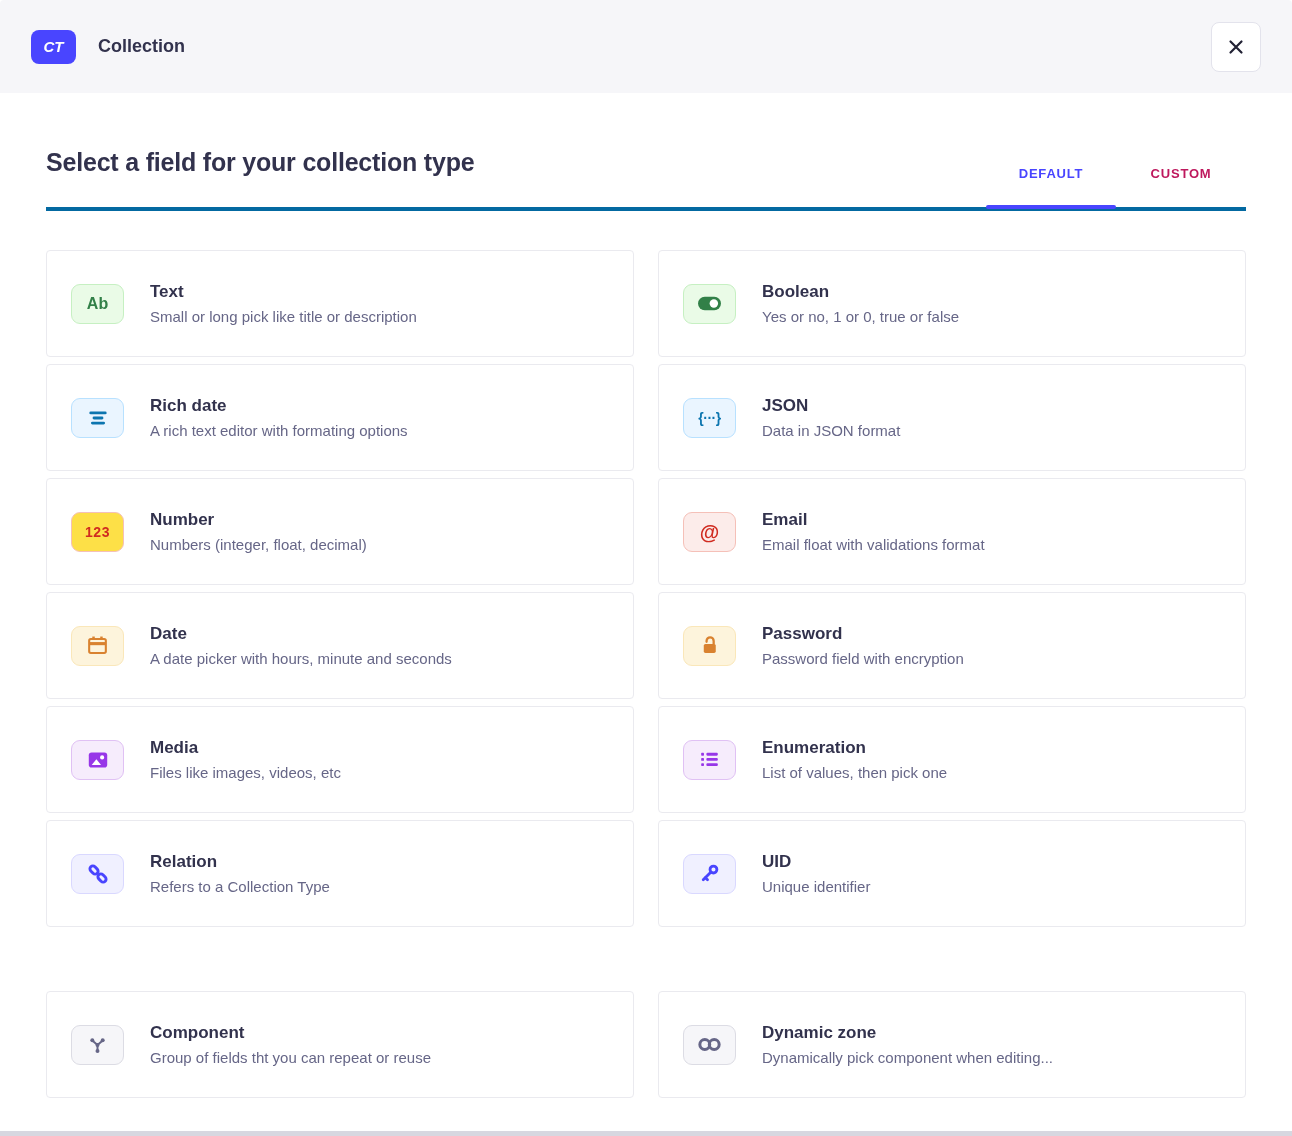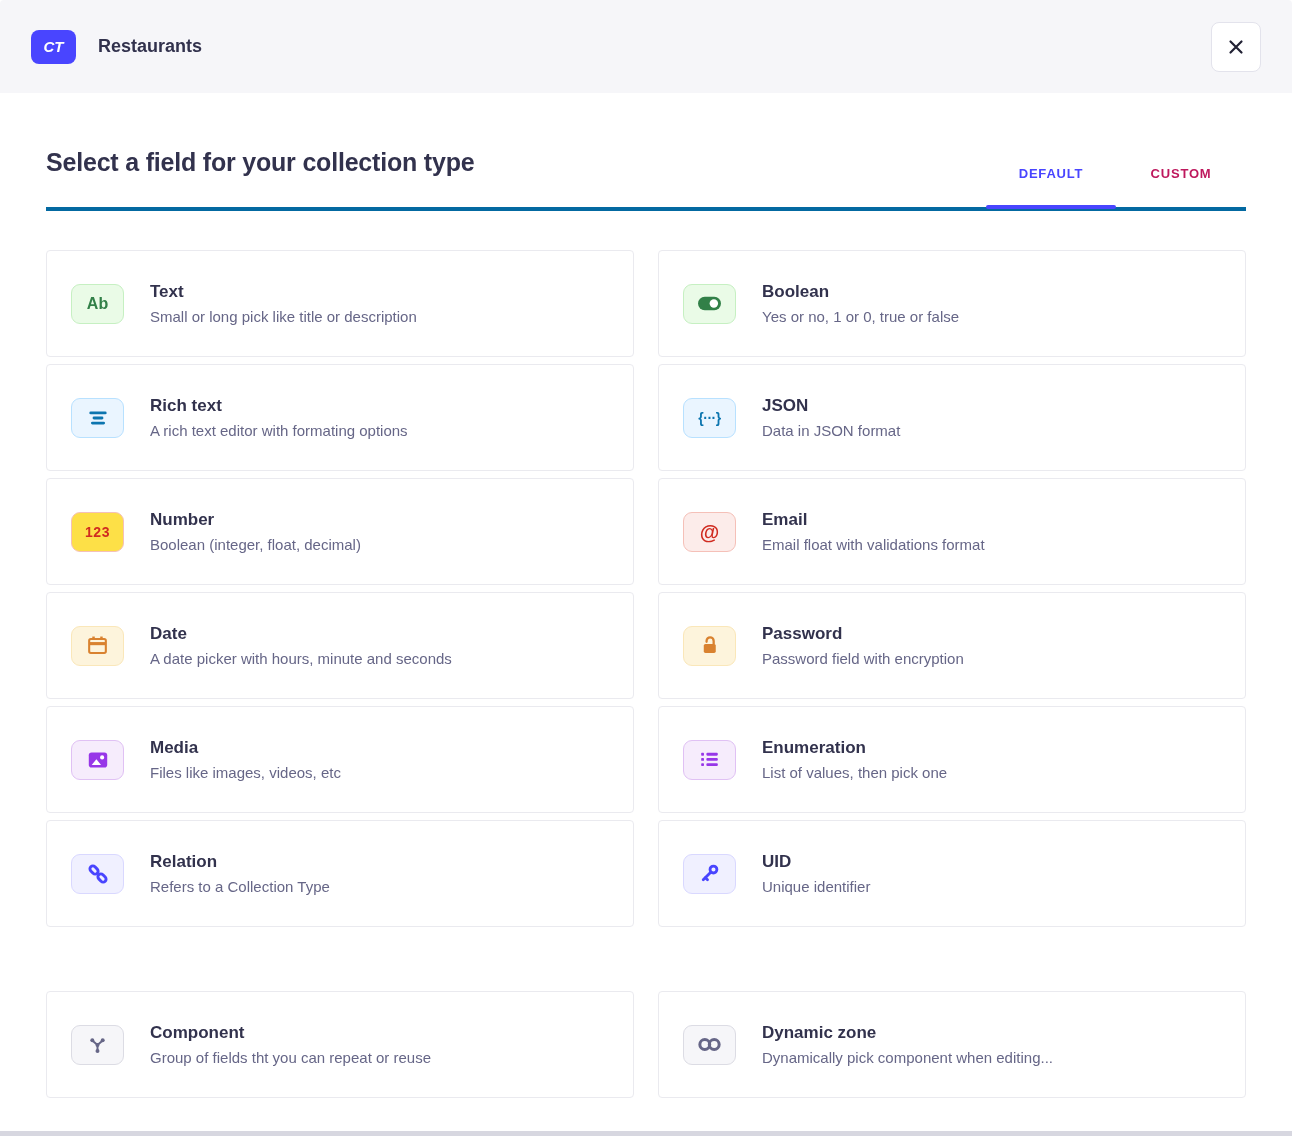--- a/index.html
+++ b/index.html
@@ -89,21 +89,21 @@
     width:100%; height:5px; background:#d7d7e0;
   }
 </style>
 </head>
 <body>
 
 <div class="modal">
 
   <header class="modal-header">
     <span class="ct-badge">CT</span>
-    <span class="header-title">Restaurants</span>
+    <span class="header-title">Collection</span>
     <button class="close-btn">
       <span style="display:flex;">
         <svg viewBox="0 0 24 24" width="22" height="22" fill="none" stroke="#212134" stroke-width="2.4" stroke-linecap="round">
             <path d="M6 6 L18 18 M18 6 L6 18"></path>
           </svg>
       </span>
     </button>
   </header>
 
   <main class="main">
@@ -139,40 +139,40 @@
         </button>
         <button class="card">
           <span class="icon-box" style="background: rgb(234, 245, 255); border-color: rgb(184, 225, 255); color: rgb(12, 117, 175);">
             <svg viewBox="0 0 24 24" width="26" height="26" fill="currentColor">
               <rect x="4" y="6" width="16" height="2.6" rx="1.3"></rect>
               <rect x="7" y="10.7" width="10" height="2.6" rx="1.3"></rect>
               <rect x="5.5" y="15.4" width="13" height="2.6" rx="1.3"></rect>
             </svg>
           </span>
           <span class="card-text">
-            <span class="card-title">Rich text</span>
+            <span class="card-title">Rich date</span>
             <span class="card-desc">A rich text editor with formating options</span>
           </span>
         </button>
         <button class="card">
           <span class="icon-box" style="background: rgb(234, 245, 255); border-color: rgb(184, 225, 255); color: rgb(12, 117, 175);">
             <span class="glyph glyph-json">{···}</span>
           </span>
           <span class="card-text">
             <span class="card-title">JSON</span>
             <span class="card-desc">Data in JSON format</span>
           </span>
         </button>
         <button class="card">
           <span class="icon-box" style="background: #fde047; border-color: rgb(245, 192, 184); color: rgb(208, 43, 32);">
             <span class="glyph glyph-number">123</span>
           </span>
           <span class="card-text">
             <span class="card-title">Number</span>
-            <span class="card-desc">Boolean (integer, float, decimal)</span>
+            <span class="card-desc">Numbers (integer, float, decimal)</span>
           </span>
         </button>
         <button class="card">
           <span class="icon-box" style="background: rgb(252, 236, 234); border-color: rgb(245, 192, 184); color: rgb(208, 43, 32);">
             <span class="glyph glyph-email">@</span>
           </span>
           <span class="card-text">
             <span class="card-title">Email</span>
             <span class="card-desc">Email float with validations format</span>
           </span>

